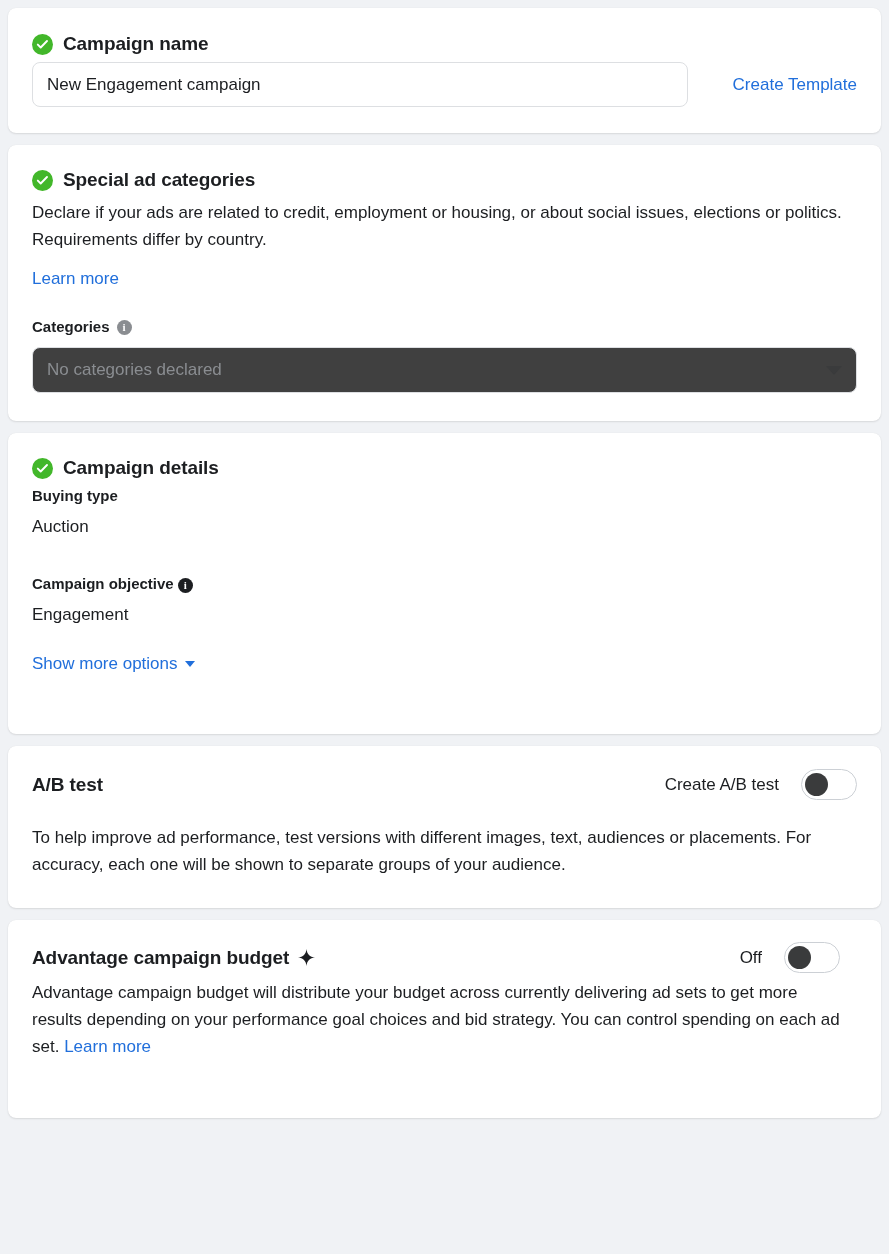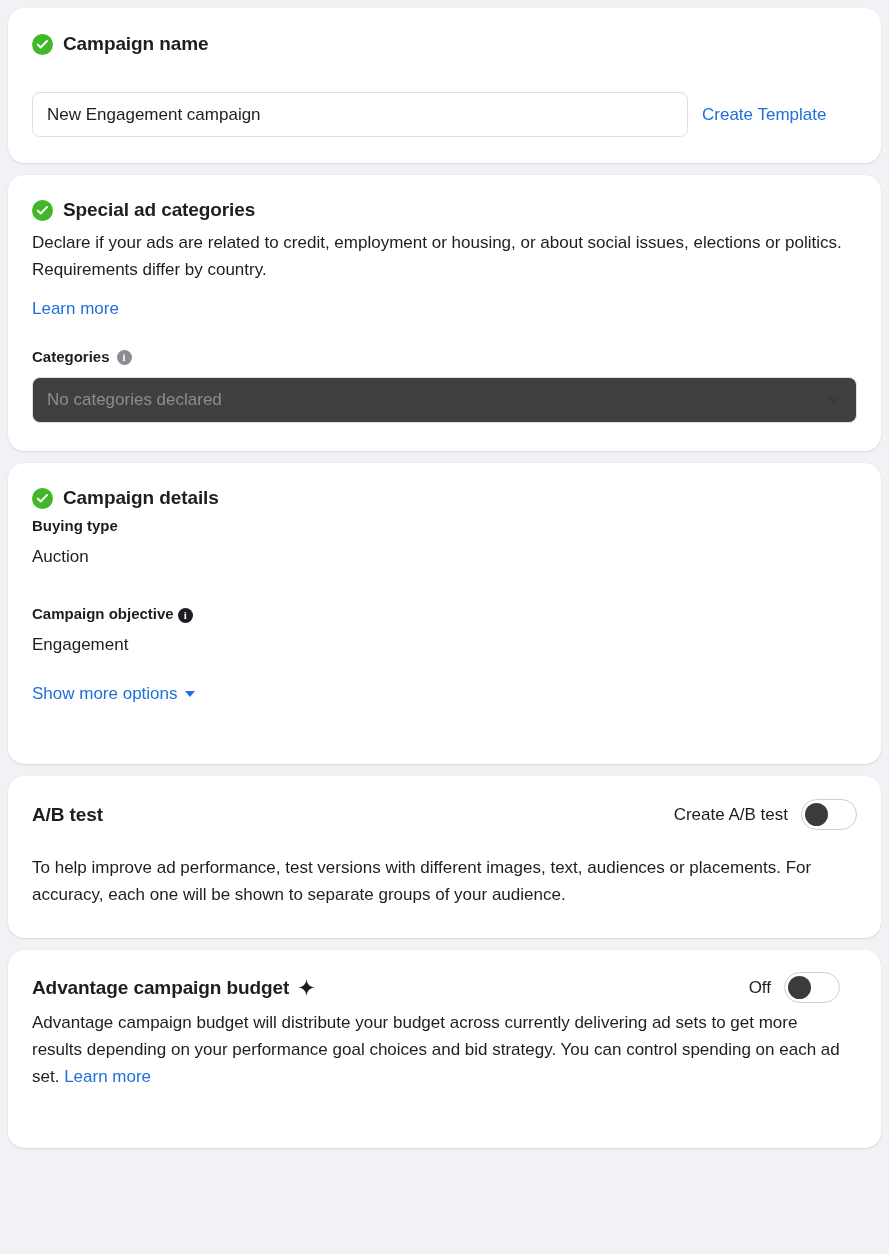--- a/index.html
+++ b/index.html
@@ -14,21 +14,21 @@
     font-family: "Liberation Sans", sans-serif;
     color: #1c1e21;
     -webkit-font-smoothing: antialiased;
   }
   .page {
     width: 889px;
     padding: 8px 8px 0 8px;
   }
   .card {
     background: #ffffff;
-    border-radius: 16px;
+    border-radius: 8px;
     box-shadow: 0 1px 2px rgba(0,0,0,0.10), 0 0 1px rgba(0,0,0,0.08);
     margin-bottom: 12px;
     padding: 22px 24px 24px 24px;
   }
   .card.c-name     { padding: 24px 24px 26px 24px; }
   .card.c-special  { padding: 23px 24px 28px 24px; }
   .card.c-details  { padding: 23px 24px 58px 24px; }
   .card.c-abtest   { padding: 23px 24px 30px 24px; }
   .card.c-advantage{ padding: 22px 41px 58px 24px; }
 
@@ -99,21 +99,22 @@
     line-height: 1;
   }
   .info-icon.grey { background: #8a8d91; }
   .info-icon.dark { background: #1c1e21; }
   .info-icon span { transform: translateY(-0.5px); }
 
   .name-row {
     display: flex;
     align-items: center;
     gap: 14px;
-    margin-top: 36px;
+    margin-top: 6px;
+    justify-content: space-between;
   }
   .text-input {
     flex: 0 0 656px;
     height: 45px;
     border: 1px solid #dddfe2;
     border-radius: 8px;
     padding: 0 14px;
     font-size: 17px;
     font-family: "Liberation Sans", sans-serif;
     color: #1c1e21;
@@ -169,21 +170,21 @@
   .show-more { margin-top: 26px; display: inline-block; }
 
   .row-between {
     display: flex;
     align-items: center;
     justify-content: space-between;
   }
   .toggle-group {
     display: flex;
     align-items: center;
-    gap: 13px;
+    gap: 22px;
   }
   .toggle-label {
     font-size: 17px;
     color: #1c1e21;
   }
   .toggle {
     width: 56px;
     height: 31px;
     border-radius: 16px;
     background: #ffffff;

